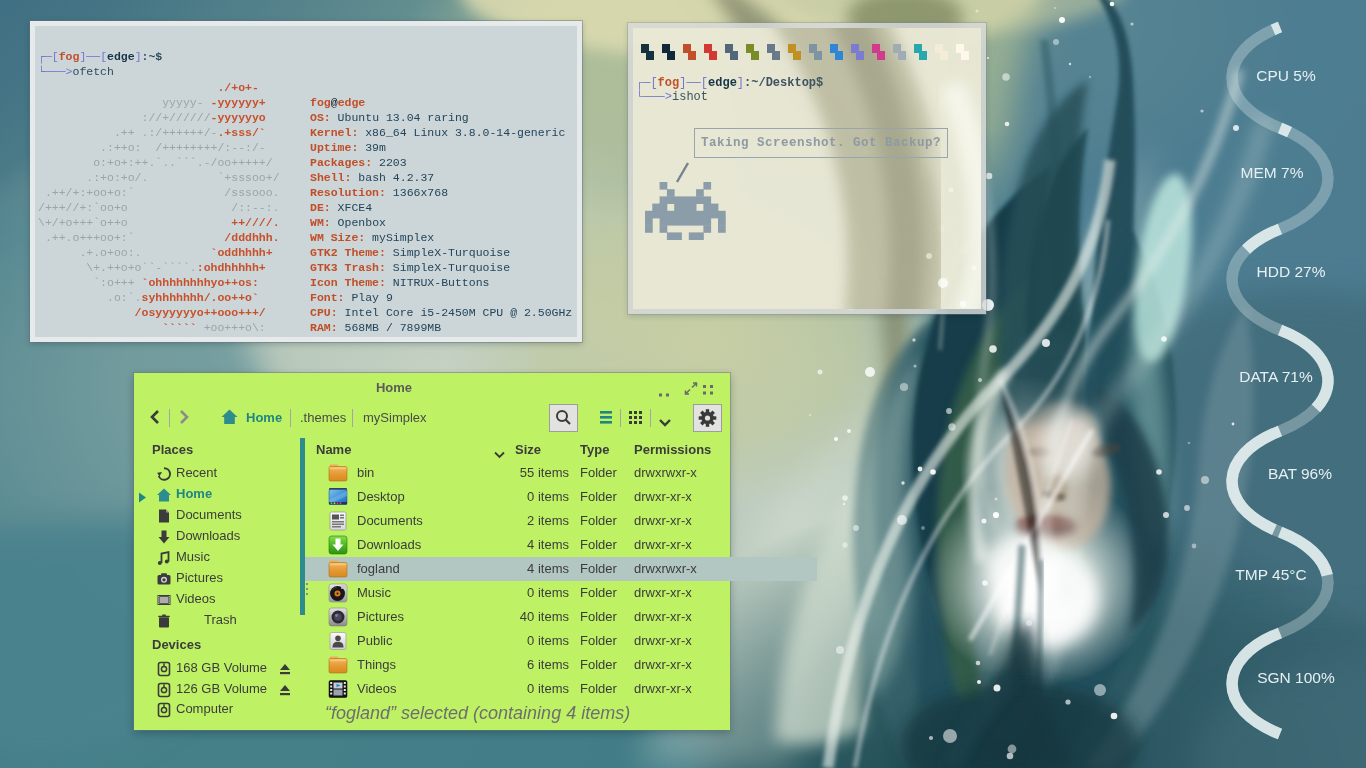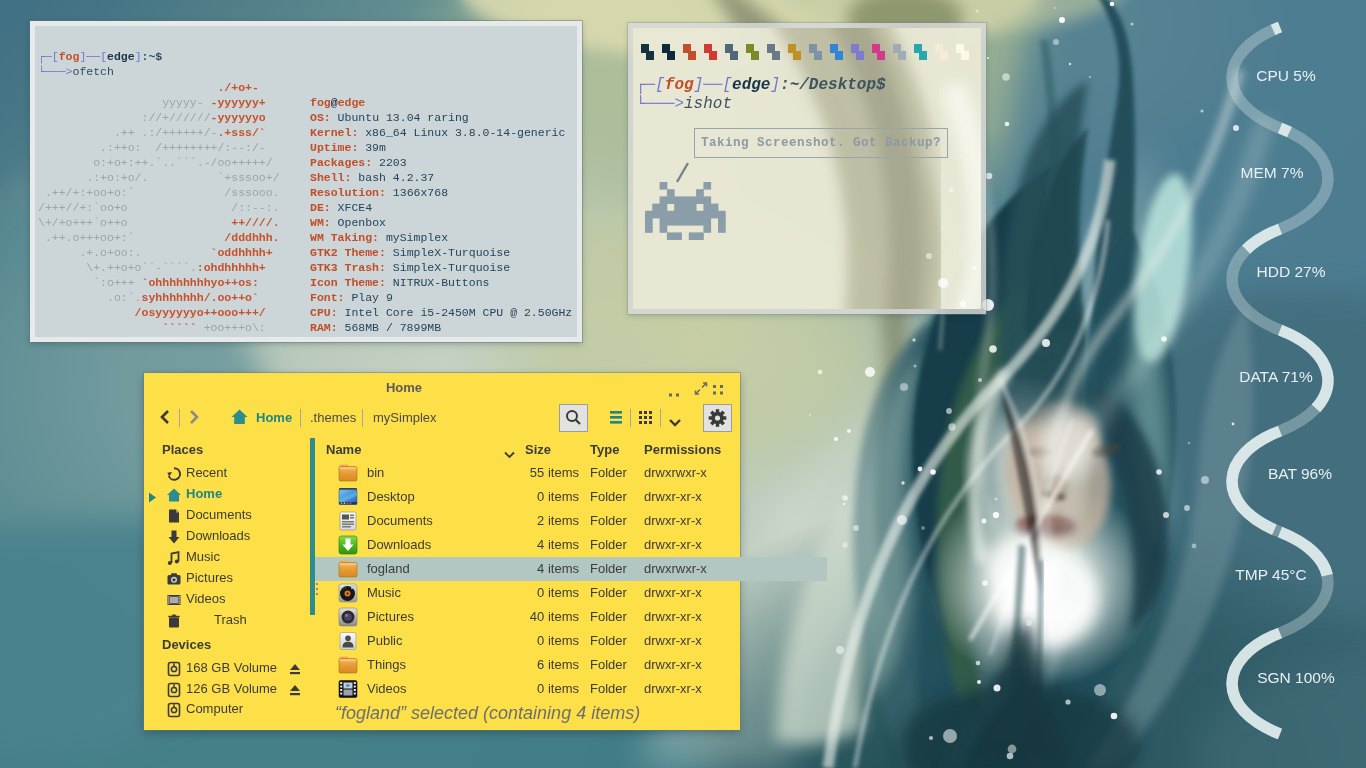--- a/index.html
+++ b/index.html
@@ -12,23 +12,23 @@
 #t1 pre{font-family:"Liberation Mono",monospace;font-size:11.5px;line-height:15px;color:#24455c;margin-top:8px;}
 .pp{color:#7477cf;}
 .pf{color:#c44e28;font-weight:bold;}
 .pe{color:#173448;font-weight:bold;}
 .pd{color:#2c4c5e;}
 .ag{color:#98a5ab;}
 .ao{color:#c8502b;font-weight:bold;}
 .lb{color:#c14e28;font-weight:bold;}
 #t2{position:absolute;left:628px;top:23px;width:358px;height:291px;background:rgba(214,217,217,0.84);box-shadow:0 0 0 1px rgba(130,140,145,.35),0 2px 6px rgba(0,30,40,.18);}
 #t2 .inner{position:absolute;left:5px;top:5px;right:5px;bottom:5px;background:rgba(236,235,213,0.80);}
-#t2 pre{font-family:"Liberation Mono",monospace;font-size:16px;line-height:19px;color:#3e5360;font-style:italic;}
+#t2 pre{font-family:"Liberation Mono",monospace;font-size:12px;line-height:14px;color:#3e5360;}
 #shotbox{position:absolute;left:61px;top:100px;width:252px;height:28px;border:1px solid #99a5ae;color:#8d99a4;font-family:"Liberation Mono",monospace;font-size:12.5px;font-weight:bold;line-height:28px;text-align:center;letter-spacing:.5px;}
-#fm{position:absolute;left:144px;top:373px;width:596px;height:357px;background:#fde047;box-shadow:0 0 0 1px rgba(110,120,120,.5),0 3px 8px rgba(0,30,40,.3);color:#3c3c3c;}
+#fm{position:absolute;left:134px;top:373px;width:596px;height:357px;background:#bef264;box-shadow:0 0 0 1px rgba(110,120,120,.5),0 3px 8px rgba(0,30,40,.3);color:#3c3c3c;}
 #fm .title{position:absolute;left:0;top:0;width:520px;height:28px;text-align:center;font-size:13px;font-weight:bold;color:#5c5c5c;line-height:30px;}
 #fm .wbtn{position:absolute;top:8px;color:#6a6a6a;}
 .toolsep{position:absolute;top:36px;width:1px;height:18px;background:#a5a5a5;}
 .crumb{position:absolute;top:35px;font-size:13px;color:#4a4a4a;line-height:20px;}
 .tbtn{position:absolute;width:27px;height:26px;background:#e2e2e1;border:1px solid #9d9d9d;}
 #places{position:absolute;left:0;top:0;width:166px;}
 #places .hdr{font-size:13px;font-weight:bold;padding:0;}
 .pitem{position:absolute;left:42px;font-size:13px;white-space:nowrap;}
 #tealbar{position:absolute;left:166px;top:65px;width:5px;height:177px;background:#2d8c8c;}
 #list{position:absolute;left:171px;top:65px;right:0;bottom:27px;font-size:13px;}
@@ -303,21 +303,21 @@
 <span class="ao">                  ````` </span><span class="ag">+oo+++o\:</span></pre>
         <pre class="abs" style="left:275px;top:61px;"><span class="lb">fog</span><span style="color:#1d2430;font-weight:bold">@</span><span class="lb">edge</span>
 <span class="lb">OS:</span> Ubuntu 13.04 raring
 <span class="lb">Kernel:</span> x86_64 Linux 3.8.0-14-generic
 <span class="lb">Uptime:</span> 39m
 <span class="lb">Packages:</span> 2203
 <span class="lb">Shell:</span> bash 4.2.37
 <span class="lb">Resolution:</span> 1366x768
 <span class="lb">DE:</span> XFCE4
 <span class="lb">WM:</span> Openbox
-<span class="lb">WM Taking:</span> mySimplex
+<span class="lb">WM Size:</span> mySimplex
 <span class="lb">GTK2 Theme:</span> SimpleX-Turquoise
 <span class="lb">GTK3 Trash:</span> SimpleX-Turquoise
 <span class="lb">Icon Theme:</span> NITRUX-Buttons
 <span class="lb">Font:</span> Play 9
 <span class="lb">CPU:</span> Intel Core i5-2450M CPU @ 2.50GHz
 <span class="lb">RAM:</span> 568MB / 7899MB</pre>
       </div>
     </div>
 <div id="t2">
       <div class="inner">

